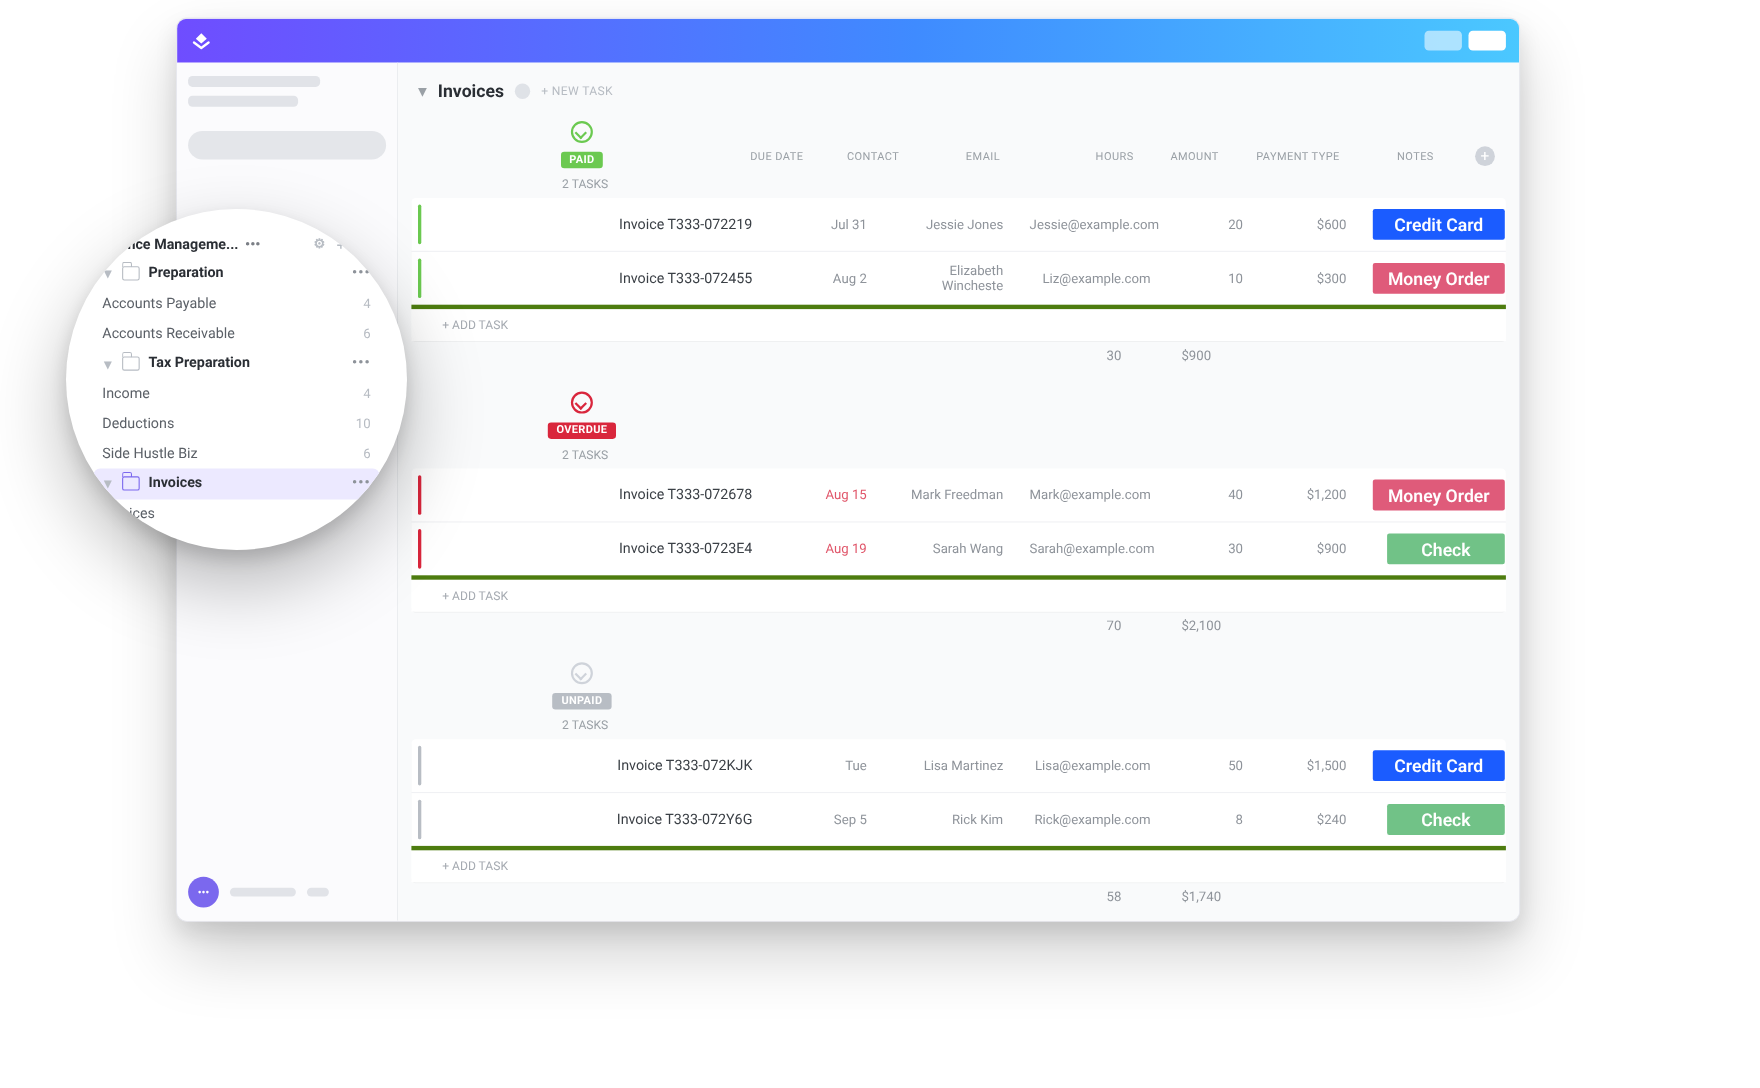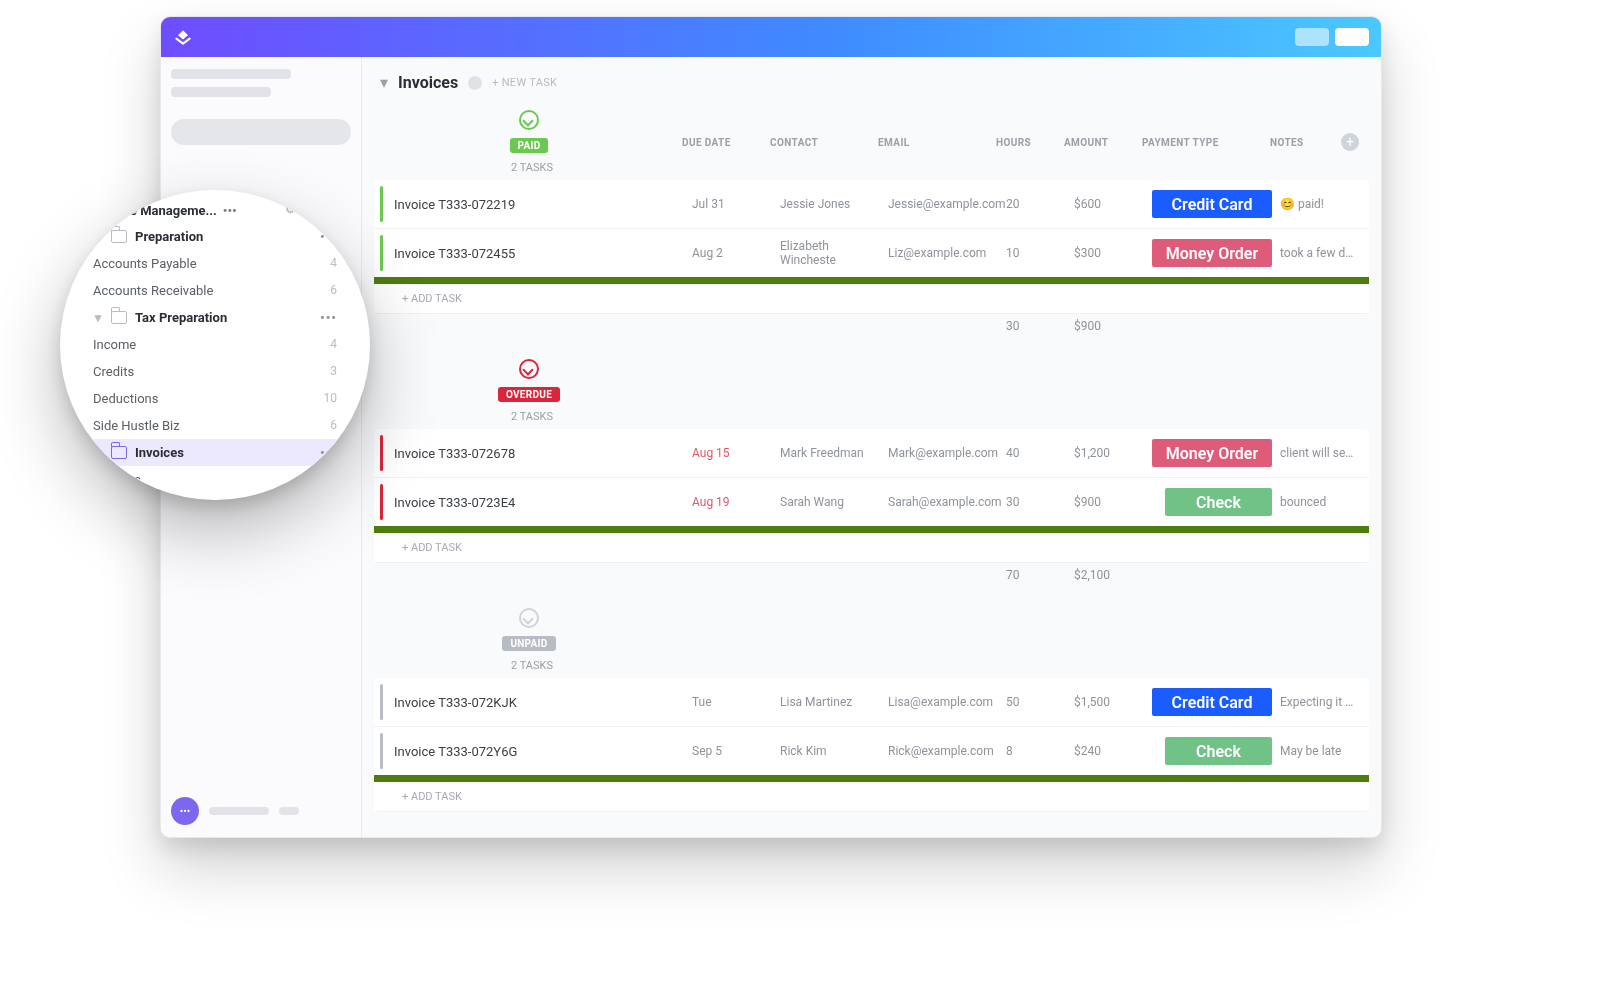--- a/index.html
+++ b/index.html
@@ -53,32 +53,32 @@
   .status-chip.red{background:var(--chip-red);} 
   .status-chip.grey{background:var(--chip-grey);color:#fff;}
   .circle-toggle{width:16px;height:16px;border-radius:50%;border:2px solid #cfd3da;display:inline-block;position:relative;flex:0 0 16px;}
   .circle-toggle::after{content:"";position:absolute;left:3px;top:5px;width:6px;height:6px;border-left:2px solid #cfd3da;border-bottom:2px solid #cfd3da;transform:rotate(-45deg);}
   .circle-toggle.green{border-color:#6bc950;} .circle-toggle.green::after{border-color:#6bc950;}
   .circle-toggle.red{border-color:#d9263c;} .circle-toggle.red::after{border-color:#d9263c;}
   .circle-toggle.grey{border-color:#cfd3da;}
   .tasks-count{font-size:11px;color:#9aa0a6;margin-left:6px;}
   .plus-circle{width:18px;height:18px;border-radius:50%;background:#cfd3da;color:#fff;display:flex;align-items:center;justify-content:center;font-size:14px;justify-self:end;}
   .rows{background:#fff;border-radius:4px;box-shadow:0 1px 0 rgba(0,0,0,.04);}
-  .row{display:grid;grid-template-columns:290px 80px 100px 110px 60px 70px 120px 1fr;align-items:center;gap:8px;padding:10px 10px 10px 20px;font-size:13px;color:#3a3f45;border-top:1px solid #f0f1f4;position:relative;}
+  .row{display:grid;grid-template-columns:290px 80px 100px 110px 60px 70px 120px 1fr;align-items:center;gap:24px;padding:10px 10px 10px 20px;font-size:13px;color:#3a3f45;border-top:1px solid #f0f1f4;position:relative;text-align:right;}
   .row:first-child{border-top:none;}
   .row .bar{position:absolute;left:6px;top:6px;bottom:6px;width:3px;border-radius:2px;}
   .row .bar.green{background:var(--chip-green);} .row .bar.red{background:var(--chip-red);} .row .bar.grey{background:var(--chip-grey);}
   .due{color:#8e939a;font-size:12px;}
   .due.red{color:#e0566a;}
   .muted{color:#8e939a;font-size:12px;}
   .btn{display:flex;align-items:center;justify-content:center;height:28px;border-radius:2px;color:#fff;font-size:16px;font-weight:600;}
   .btn.blue{background:var(--btn-blue);} .btn.pink{background:var(--btn-pink);} .btn.green{background:var(--btn-green);margin-left:13px;}
-  .addtask{padding:8px 10px 8px 28px;color:#a5aab1;font-size:11px;border-top:7px solid #4d7c0f;background:#fff;}
+  .addtask{padding:8px 10px 8px 28px;color:#a5aab1;font-size:11px;border-top:4px solid #4d7c0f;background:#fff;}
   .totals{display:grid;grid-template-columns:290px 80px 100px 110px 60px 70px 120px 1fr;gap:8px;padding:6px 10px 14px 20px;font-size:12px;color:#8e939a;}
-  .hdr{font-size:10px;letter-spacing:.4px;color:#9aa0a6;text-transform:uppercase;font-weight:bold;}
+  .hdr{font-size:10px;letter-spacing:.4px;color:#9aa0a6;text-transform:uppercase;}
   .notes{white-space:nowrap;overflow:hidden;text-overflow:ellipsis;}
 
   
   .bubble{
     position:absolute;left:60px;top:190px;width:310px;height:310px;border-radius:50%;
     background:#fff;box-shadow:0 30px 70px rgba(0,0,0,.28),0 8px 16px rgba(0,0,0,.14);
     overflow:hidden;display:flex;align-items:center;
   }
   .bubble-inner{width:260px;margin:0 auto;}
   .space-head{display:flex;align-items:center;gap:6px;color:#2a2e34;font-weight:700;font-size:13px;padding:4px 6px;}
@@ -278,20 +278,30 @@
                   <span class="due ">Sep 5</span>
                   <span class="muted">Rick Kim</span>
                   <span class="muted">Rick@example.com</span>
                   <span class="muted">8</span>
                   <span class="muted">$240</span>
                   <span class="btn green">Check</span>
                   <span class="muted notes">May be late</span>
                 </div>
                 <div class="addtask">+ ADD TASK</div>
               </div>
+              <div class="totals">
+                <span></span>
+                <span></span>
+                <span></span>
+                <span></span>
+                <span>58</span>
+                <span>$1,740</span>
+                <span></span>
+                <span></span>
+              </div>
             </div>
           </div>
       </div>
     </div>
   </div>
 
   <div class="bubble">
     <div class="bubble-inner">
       <div class="space-head">
         <span>Finance Manageme...</span>
@@ -332,26 +342,20 @@
             <span class="more">•••</span>
           </div>
           <div class="item sub">
             <span class="left">
               <span>Income</span>
             </span>
             <span class="count">4</span>
           </div>
           <div class="item sub">
             <span class="left">
-              <span>Credits</span>
-            </span>
-            <span class="count">3</span>
-          </div>
-          <div class="item sub">
-            <span class="left">
               <span>Deductions</span>
             </span>
             <span class="count">10</span>
           </div>
           <div class="item sub">
             <span class="left">
               <span>Side Hustle Biz</span>
             </span>
             <span class="count">6</span>
           </div>

